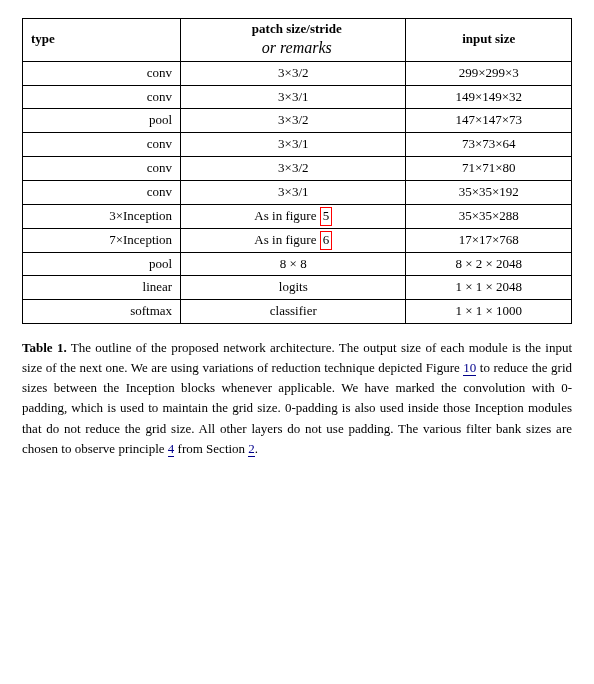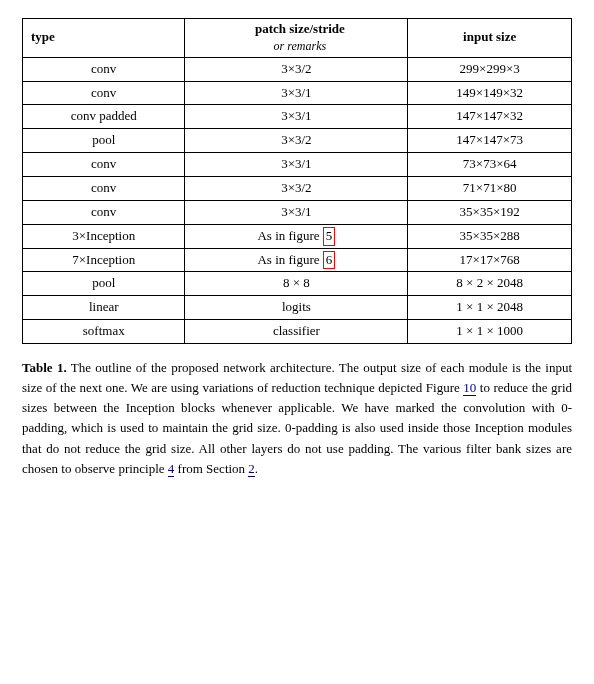--- a/index.html
+++ b/index.html
@@ -27,37 +27,37 @@
       padding: 2px 8px;
       text-align: center;
       font-size: 13px;
       line-height: 1.45;
     }
     th {
       font-weight: bold;
       font-style: normal;
     }
     td:first-child {
-      text-align: center;
+      text-align: right;
     }
     th:first-child {
       text-align: left;
     }
     .header-cell {
       font-weight: bold;
     }
     .patch-header {
       font-weight: bold;
       line-height: 1.3;
       padding-left: 15px;
     }
     .patch-sub {
       font-weight: normal;
       font-style: italic;
-      font-size: 12px;
+      font-size: 16px;
     }
     .red-box {
       display: inline-block;
       border: 1.5px solid red;
       padding: 0 2px;
       line-height: 1.3;
     }
     .caption {
       font-size: 13px;
       line-height: 1.55;
@@ -91,25 +91,20 @@
     <tbody id="table-body">
     <tr>
           <td>conv</td>
           <td>3×3/2</td>
           <td>299×299×3</td>
         </tr>
         <tr>
           <td>conv</td>
           <td>3×3/1</td>
           <td>149×149×32</td>
-        </tr>
-        <tr>
-          <td>conv padded</td>
-          <td>3×3/1</td>
-          <td>147×147×32</td>
         </tr>
         <tr>
           <td>pool</td>
           <td>3×3/2</td>
           <td>147×147×73</td>
         </tr>
         <tr>
           <td>conv</td>
           <td>3×3/1</td>
           <td>73×73×64</td>

